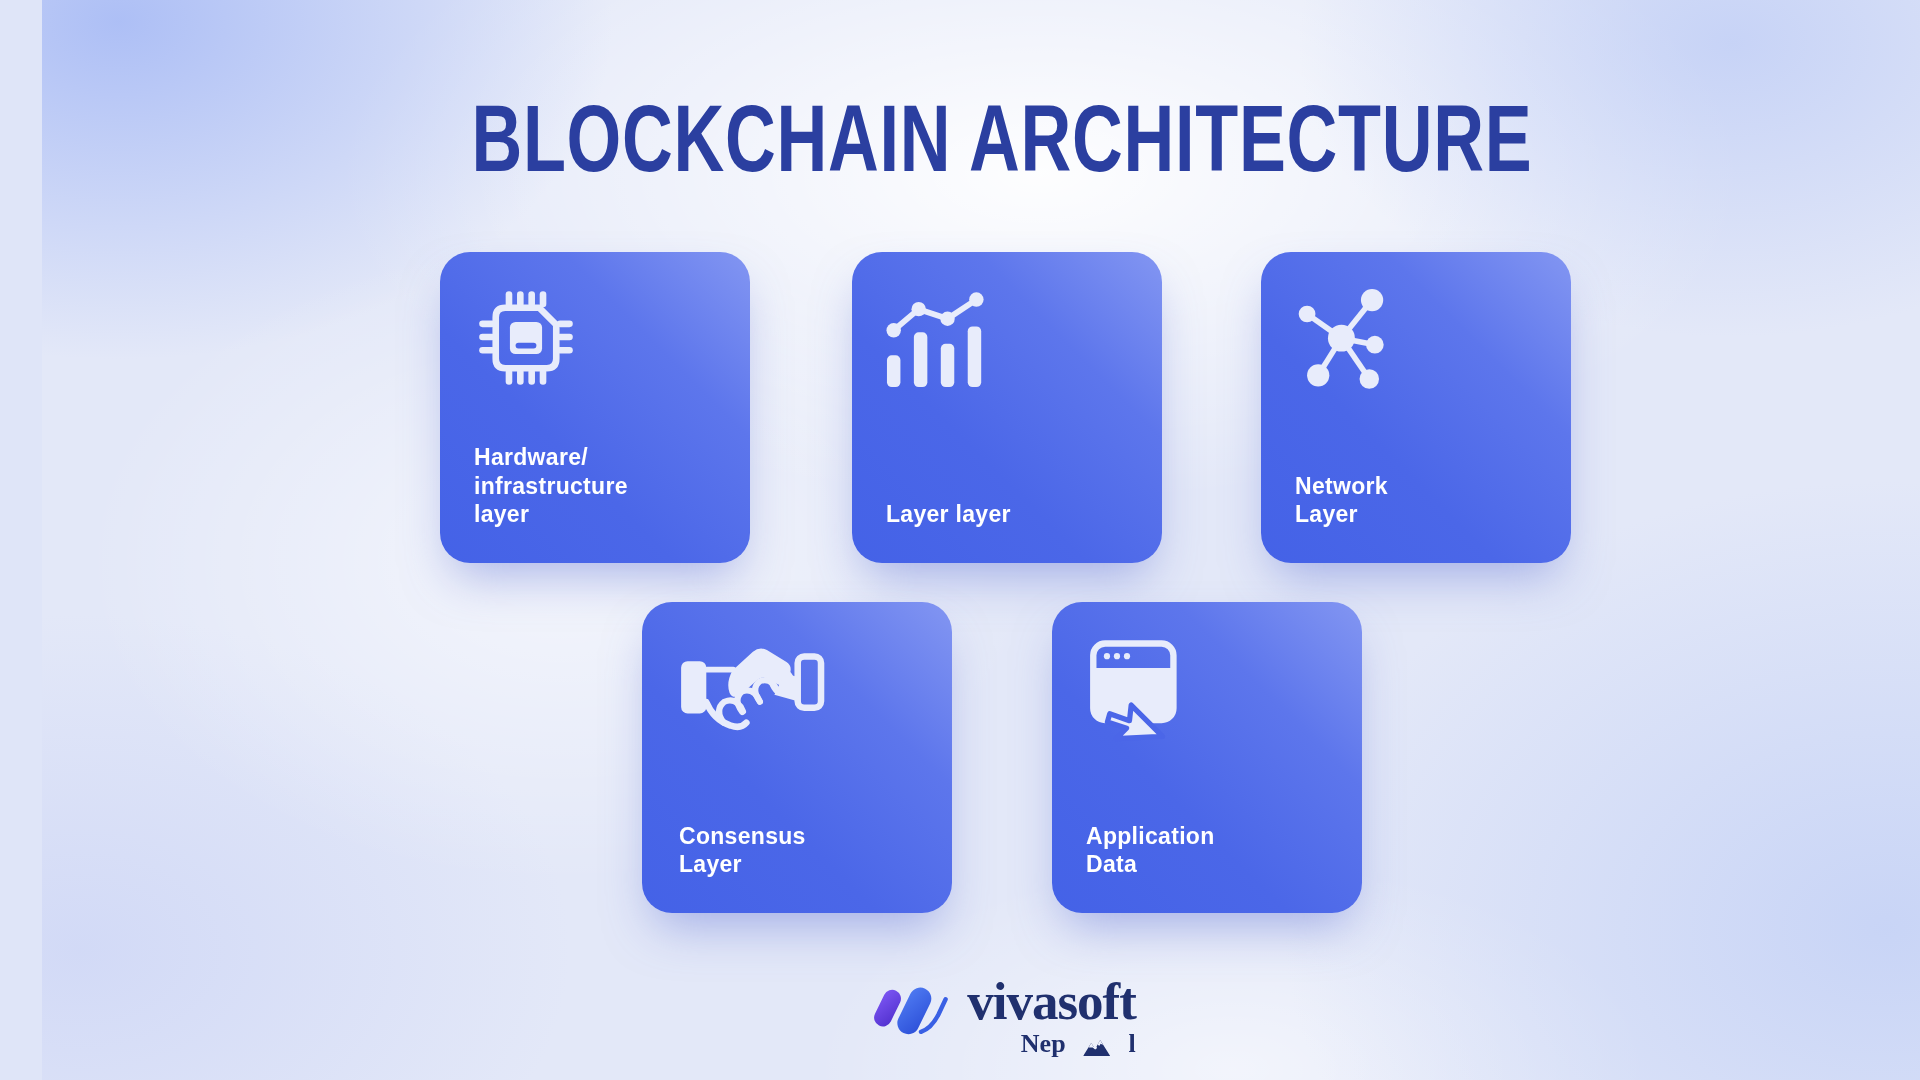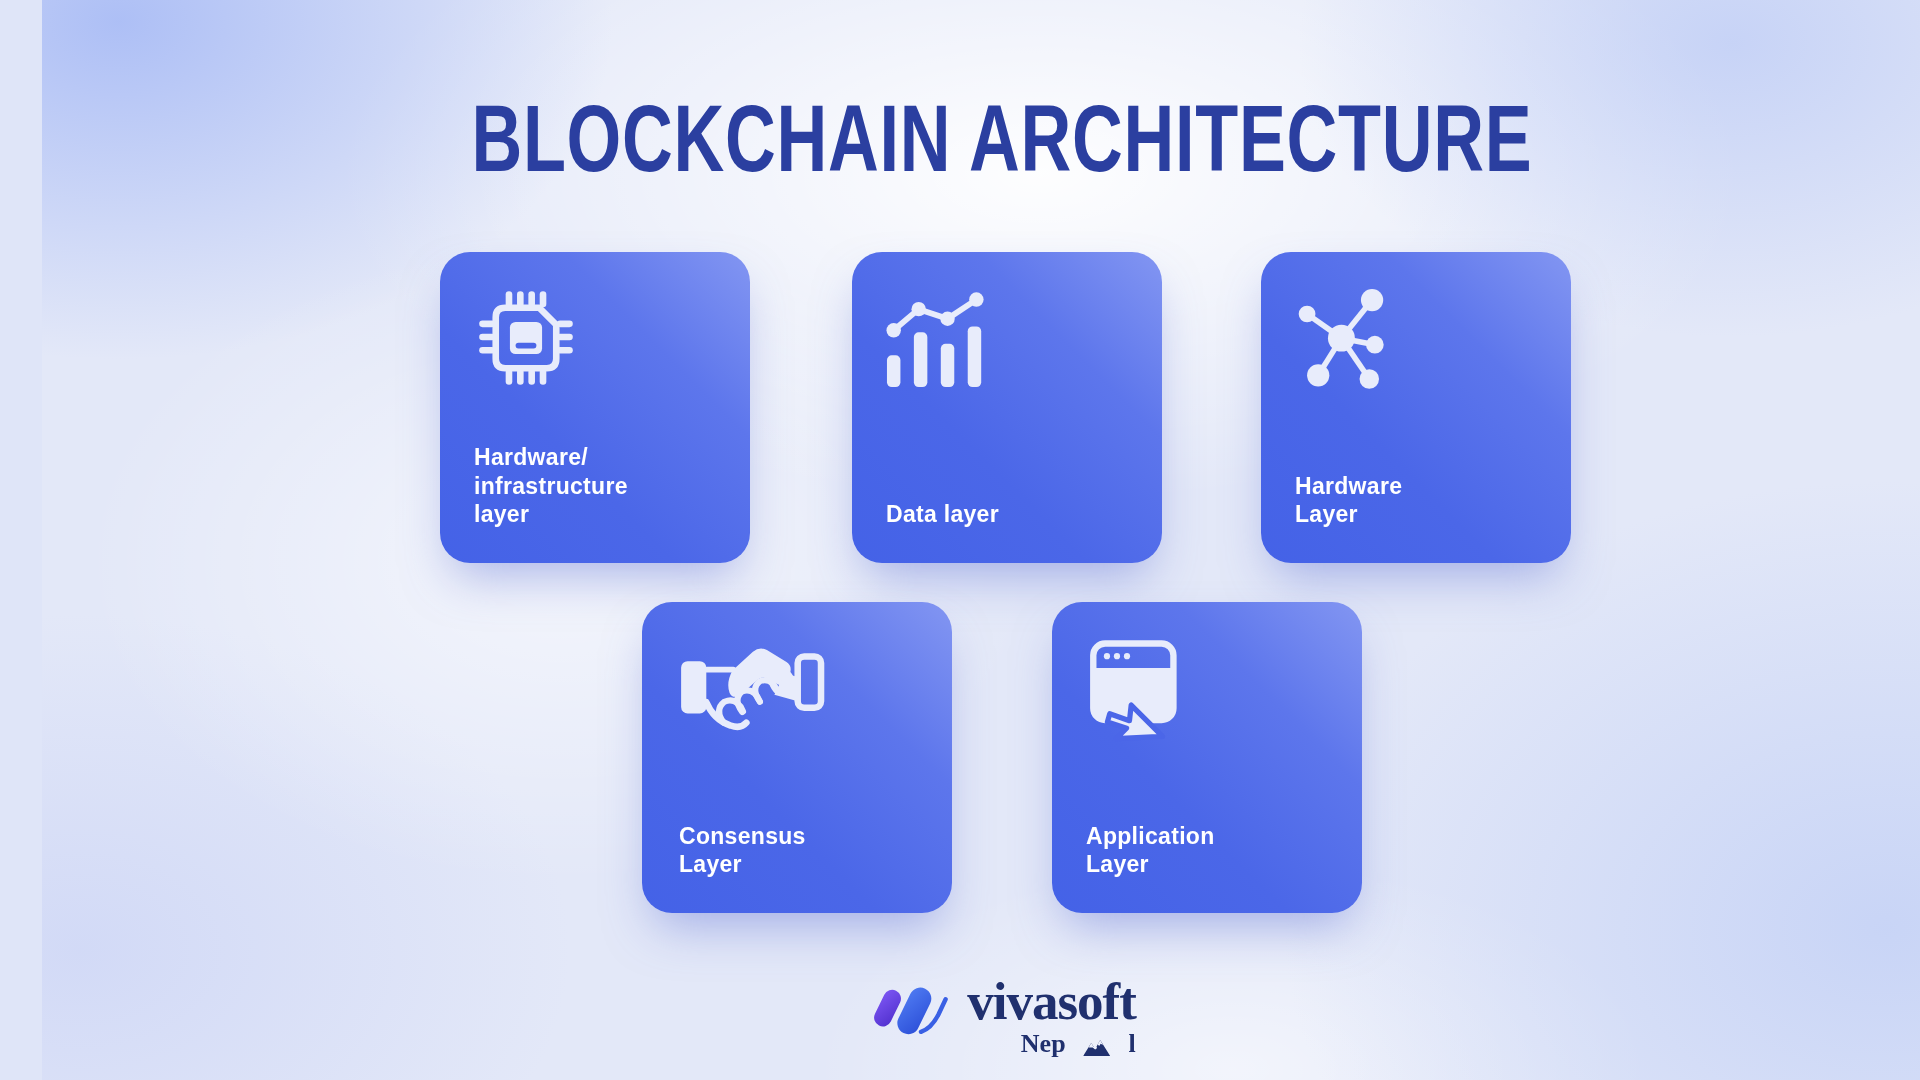--- a/index.html
+++ b/index.html
@@ -98,21 +98,21 @@
         </g>
         <path d="M8 44 L34 22 L64 32 L94 12" stroke="#e8ecfb" stroke-width="6" fill="none" stroke-linecap="round" stroke-linejoin="round"></path>
         <g fill="#e8ecfb">
           <circle cx="8" cy="44" r="7.5"></circle>
             <circle cx="34" cy="22" r="7.5"></circle>
           <circle cx="64" cy="32" r="7.5"></circle>
             <circle cx="94" cy="12" r="7.5"></circle>
         </g>
       </svg>
     </div>
-    <div class="card-label">Data layer</div>
+    <div class="card-label">Layer layer</div>
   </div>
 
   <div class="card c3">
     <div class="card-icon">
       <svg width="104" height="108" viewBox="0 0 112 112">
         <g stroke="#e8ecfb" stroke-width="6">
           <path d="M50 54 L83 13"></path>
             <path d="M50 54 L13 28"></path>
             <path d="M50 54 L86 61"></path>
           <path d="M50 54 L25 94"></path>
@@ -121,21 +121,21 @@
         <g fill="#e8ecfb">
           <circle cx="50" cy="54" r="14.5"></circle>
           <circle cx="83" cy="13" r="12"></circle>
           <circle cx="13" cy="28" r="9"></circle>
           <circle cx="86" cy="61" r="9.5"></circle>
           <circle cx="25" cy="94" r="12"></circle>
           <circle cx="80" cy="98" r="10.5"></circle>
         </g>
       </svg>
     </div>
-    <div class="card-label">Hardware
+    <div class="card-label">Network
 Layer</div>
   </div>
 
   <div class="card c4">
     <div class="card-icon">
       <svg width="146" height="97" viewBox="0 0 156 104">
         <rect x="2" y="27" width="27" height="56" rx="7" fill="#e8ecfb"></rect>
         <rect x="127" y="22" width="25" height="55" rx="7" fill="none" stroke="#e8ecfb" stroke-width="7"></rect>
         <path d="M29 36 H58" stroke="#e8ecfb" stroke-width="6" stroke-linecap="round"></path>
         <path d="M29 71 Q37 90 55 96 Q66 100 72 93" stroke="#e8ecfb" stroke-width="7" fill="none" stroke-linecap="round"></path>
@@ -158,21 +158,21 @@
       <svg width="102" height="106" viewBox="0 0 112 116">
         <rect x="8" y="8" width="88" height="84" rx="13" fill="none" stroke="#e8ecfb" stroke-width="7"></rect>
         <circle cx="23" cy="22" r="3.4" fill="#e8ecfb"></circle>
         <circle cx="34" cy="22" r="3.4" fill="#e8ecfb"></circle>
         <circle cx="45" cy="22" r="3.4" fill="#e8ecfb"></circle>
         <path d="M8 35 H96 V79 Q96 92 83 92 H21 Q8 92 8 79 Z" fill="#e8ecfb"></path>
         <path d="M0 0 L0 27 L7.5 21 L13 32.5 L17.5 30 L12 19 L21 19 Z" transform="translate(84,110) rotate(135) scale(1.8)" fill="#e8ecfb" stroke="#4b66e8" stroke-width="3.2" stroke-linejoin="round"></path>
       </svg>
     </div>
     <div class="card-label">Application
-Layer</div>
+Data</div>
   </div>
 
   <div class="logo">
     <svg width="88" height="60" viewBox="0 0 100 68">
       <defs>
         <linearGradient id="lgP" x1="0" y1="0" x2="1" y2="1">
           <stop offset="0" stop-color="#7d57f4"></stop>
             <stop offset="1" stop-color="#5130ce"></stop>
         </linearGradient>
         <linearGradient id="lgB" x1="0" y1="0" x2="1" y2="1">

